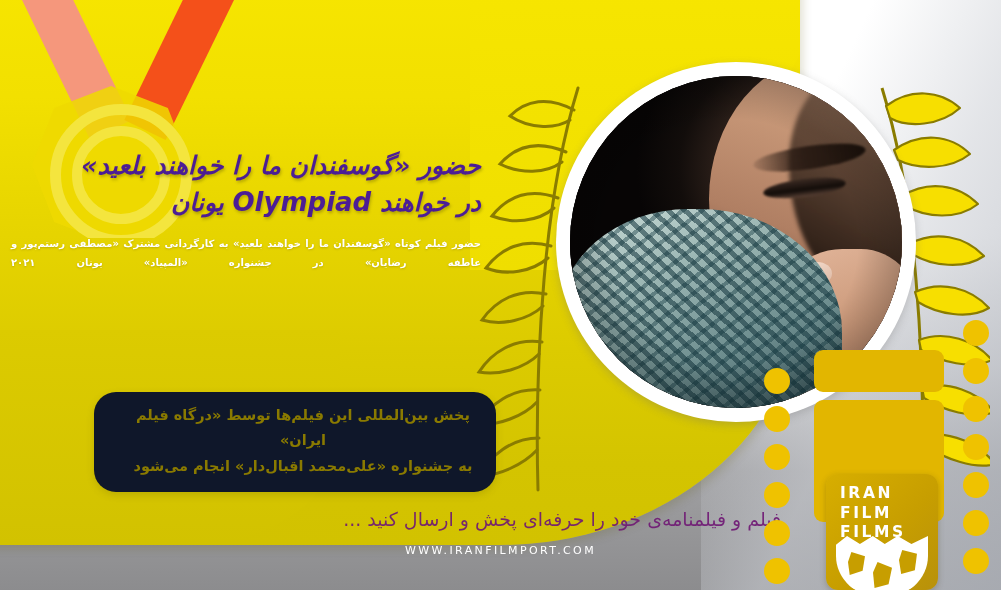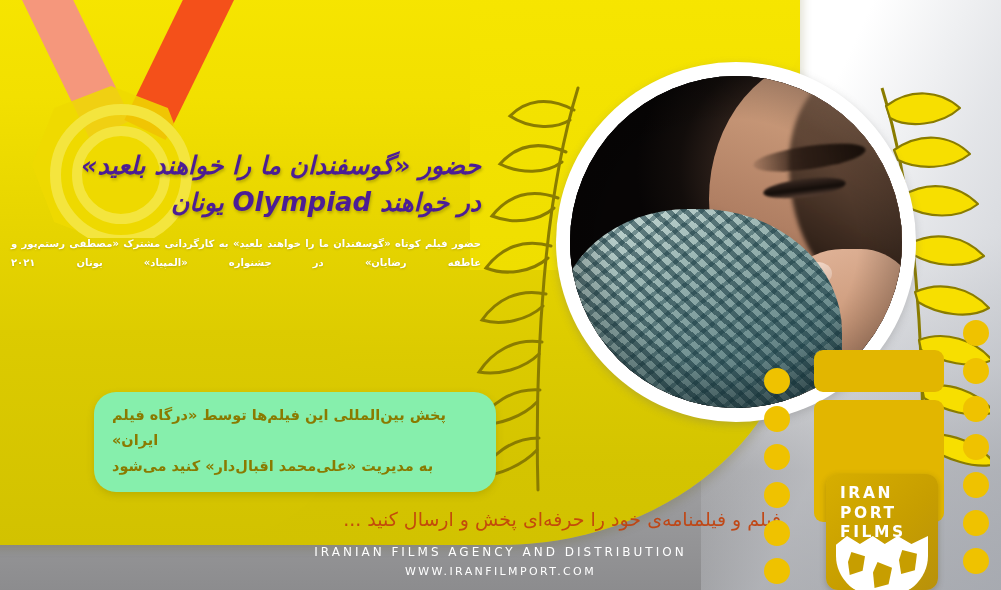--- a/index.html
+++ b/index.html
@@ -260,39 +260,39 @@
     text-shadow: 0 1px 2px rgba(120,110,0,0.35);
   }
 
   .white-box {
     position: absolute;
     right: 505px;
     top: 392px;
     width: 402px;
     padding: 11px 2px 13px 18px;
     box-sizing: border-box;
-    background: #86efac;
+    background: #0f172a;
     border-radius: 22px;
     box-shadow: 0 3px 7px rgba(120,110,0,0.25);
     direction: rtl;
-    text-align: left;
+    text-align: center;
     color: #8a7a00;
     font-size: 14.5px;
     font-weight: bold;
     line-height: 1.75;
   }
 
   .tagline {
     position: absolute;
     right: 220px;
     top: 508px;
     width: 560px;
     text-align: right;
     direction: rtl;
-    color: #c2410c;
+    color: #701a75;
     font-size: 19px;
     font-weight: normal;
     opacity: .92;
   }
 
   .footer {
     position: absolute;
     left: 0; right: 0;
     top: 542px;
     text-align: center;
@@ -435,21 +435,21 @@
 
   <div class="headline">
     <div class="line1">حضور «گوسفندان ما را خواهند بلعید»</div>
     <div class="line2"><span>در خواهند </span><span class="en">Olympiad</span><span> یونان</span></div>
   </div>
 
   <div class="bodytext">حضور فیلم کوتاه «گوسفندان ما را خواهند بلعید» به کارگردانی مشترک «مصطفی رستم‌پور و عاطفه رضایان» در جشنواره «المپیاد» یونان ۲۰۲۱</div>
 
   <div class="white-box">
     <div>پخش بین‌المللی این فیلم‌ها توسط «درگاه فیلم ایران»</div>
-    <div>به مدیریت «علی‌محمد اقبال‌دار» کنید می‌شود</div>
+    <div>به جشنواره «علی‌محمد اقبال‌دار» انجام می‌شود</div>
   </div>
 
   <div class="tagline">فیلم و فیلمنامه‌ی خود را حرفه‌ای پخش و ارسال کنید ...</div>
 
   <div class="filmstrip">
     <div class="perf" style="left:12px;  top:-10px;"></div>
     <div class="perf" style="left:12px;  top:28px;"></div>
     <div class="perf" style="left:12px;  top:66px;"></div>
     <div class="perf" style="left:12px;  top:104px;"></div>
     <div class="perf" style="left:12px;  top:142px;"></div>
@@ -461,27 +461,26 @@
     <div class="perf" style="left:211px; top:94px;"></div>
     <div class="perf" style="left:211px; top:132px;"></div>
     <div class="perf" style="left:211px; top:170px;"></div>
     <div class="frame" style="left:62px; top:-28px; width:130px; height:42px;"></div>
     <div class="frame" style="left:62px; top:22px;  width:130px; height:122px;"></div>
   </div>
 
   <div class="logo">
     <div class="logo-text">
       <div>IRAN</div>
-      <div>PORT</div>
+      <div>FILM</div>
       <div>FILMS</div>
     </div>
     <div class="logo-bowl"></div>
     <div class="mapfrag" style="left:22px; top:78px;  width:17px; height:23px; clip-path:polygon(20% 0,100% 18%,86% 82%,10% 100%,0 44%);"></div>
     <div class="mapfrag" style="left:47px; top:88px;  width:19px; height:26px; clip-path:polygon(24% 0,100% 22%,82% 86%,8% 100%,0 40%);"></div>
     <div class="mapfrag" style="left:73px; top:76px;  width:18px; height:24px; clip-path:polygon(18% 0,100% 16%,88% 84%,12% 100%,0 42%);"></div>
   </div>
 
   <div class="footer">
-    <div class="en1">IRANIAN FILMS AGENCY AND DISTRIBUTION</div>
     <div class="en2">WWW.IRANFILMPORT.COM</div>
   </div>
 
 </div>
 
 </body></html>

